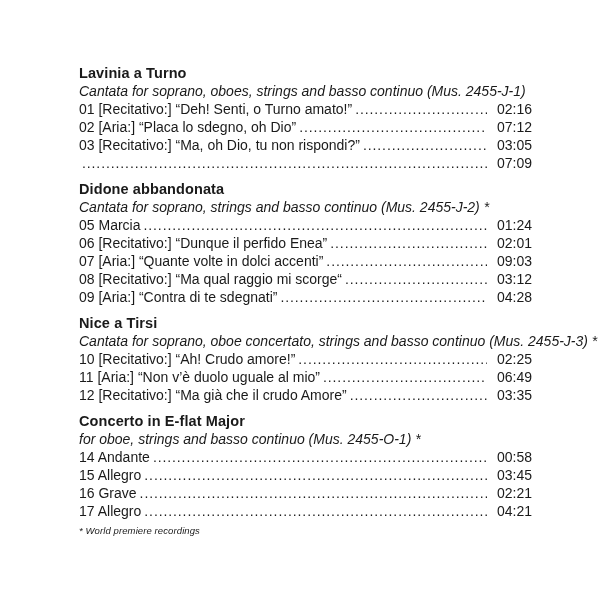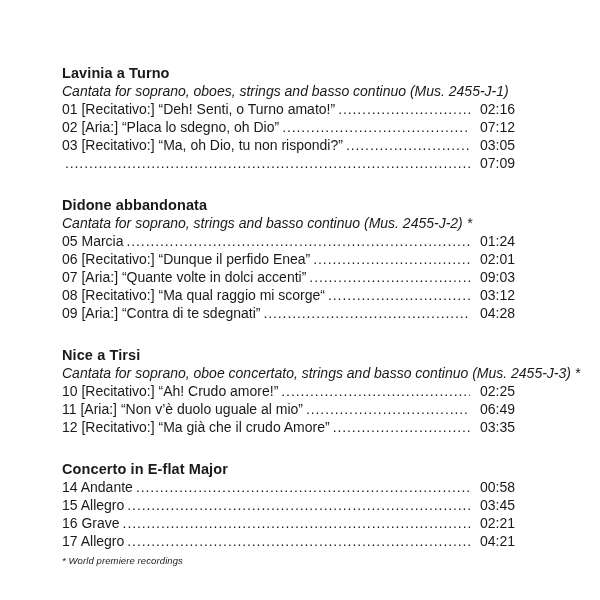--- a/index.html
+++ b/index.html
@@ -10,26 +10,26 @@
     width: 600px;
     height: 600px;
     background: #ffffff;
     color: #1a1a1a;
     font-family: "Liberation Sans", sans-serif;
     overflow: hidden;
     position: relative;
   }
   .content {
     position: absolute;
-    left: 62px;
+    left: 79px;
     top: 64px;
     width: 453px;
   }
   .section + .section {
-    margin-top: 24px;
+    margin-top: 8px;
   }
   .section-title {
     font-weight: bold;
     font-size: 14.5px;
     line-height: 18px;
     height: 18px;
     white-space: nowrap;
     letter-spacing: 0.1px;
   }
   .section-subtitle {
@@ -148,20 +148,21 @@
     </div>
     <div class="track">
       <span class="track-text"><span>12</span> <span>[Recitativo:] “Ma già che il crudo Amore”</span></span>
         <span class="dots"></span>
         <span class="time">03:35</span>
     </div>
   </div>
 
   <div class="section">
     <div class="section-title">Concerto in E-flat Major</div>
+    <div class="section-subtitle">for oboe, strings and basso continuo (Mus. 2455-O-1) *</div>
     <div class="track">
       <span class="track-text"><span>14</span> <span>Andante</span></span>
         <span class="dots"></span>
         <span class="time">00:58</span>
     </div>
     <div class="track">
       <span class="track-text"><span>15</span> <span>Allegro</span></span>
         <span class="dots"></span>
         <span class="time">03:45</span>
     </div>

